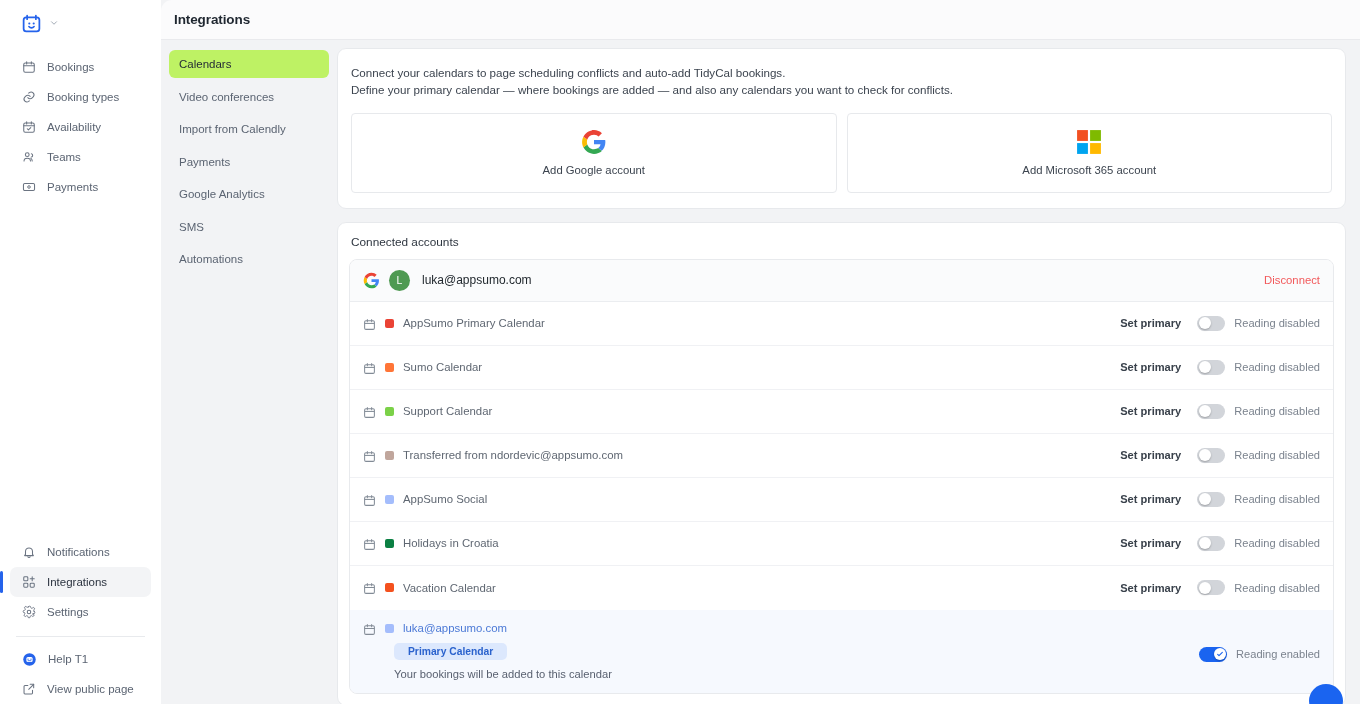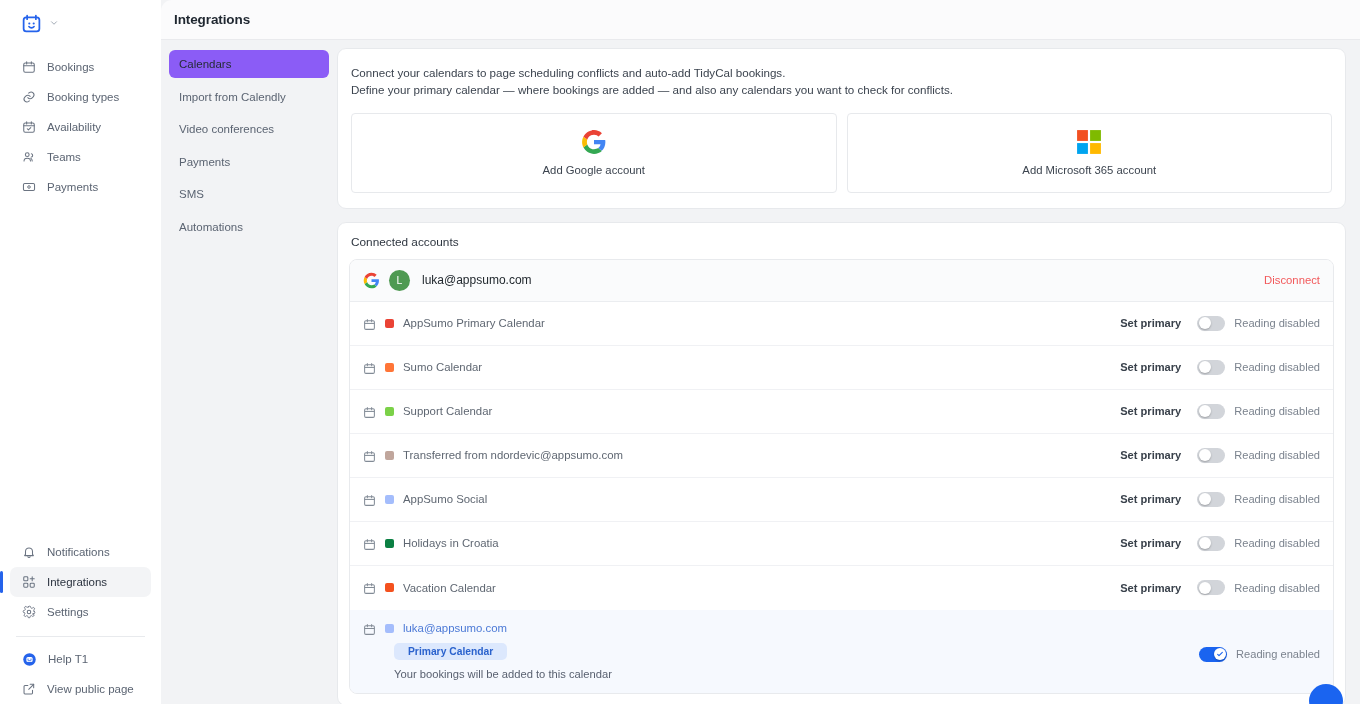--- a/index.html
+++ b/index.html
@@ -78,21 +78,21 @@
     padding: 10px 8px 0 8px;
     background: #f2f3f5;
   }
   .subnav-item {
     height: 28px; display: flex; align-items: center;
     padding-left: 10px; margin-bottom: 4.5px;
     border-radius: 6px;
     font-size: 11.5px; color: #5b6472;
     cursor: pointer;
   }
-  .subnav-item.active { background: #8b5cf6; color:#252c36; }
+  .subnav-item.active { background: #bef264; color:#252c36; }
 
   
   .content {
     flex: 1 1 auto;
     padding: 8px 14px 0 0;
     overflow-y: auto;
   }
   .card {
     background: #ffffff;
     border: 1px solid #e7e9ec;
@@ -339,27 +339,30 @@
     <div class="topbar-title">Integrations</div>
   </div>
 
   <div class="pane-body">
 
     <nav class="subnav">
       <div class="subnav-item active">
         <span>Calendars</span>
       </div>
       <div class="subnav-item">
+        <span>Video conferences</span>
+      </div>
+      <div class="subnav-item">
         <span>Import from Calendly</span>
-      </div>
-      <div class="subnav-item">
-        <span>Video conferences</span>
       </div>
       <div class="subnav-item">
         <span>Payments</span>
+      </div>
+      <div class="subnav-item">
+        <span>Google Analytics</span>
       </div>
       <div class="subnav-item">
         <span>SMS</span>
       </div>
       <div class="subnav-item">
         <span>Automations</span>
       </div>
     </nav>
 
     <section class="content">

